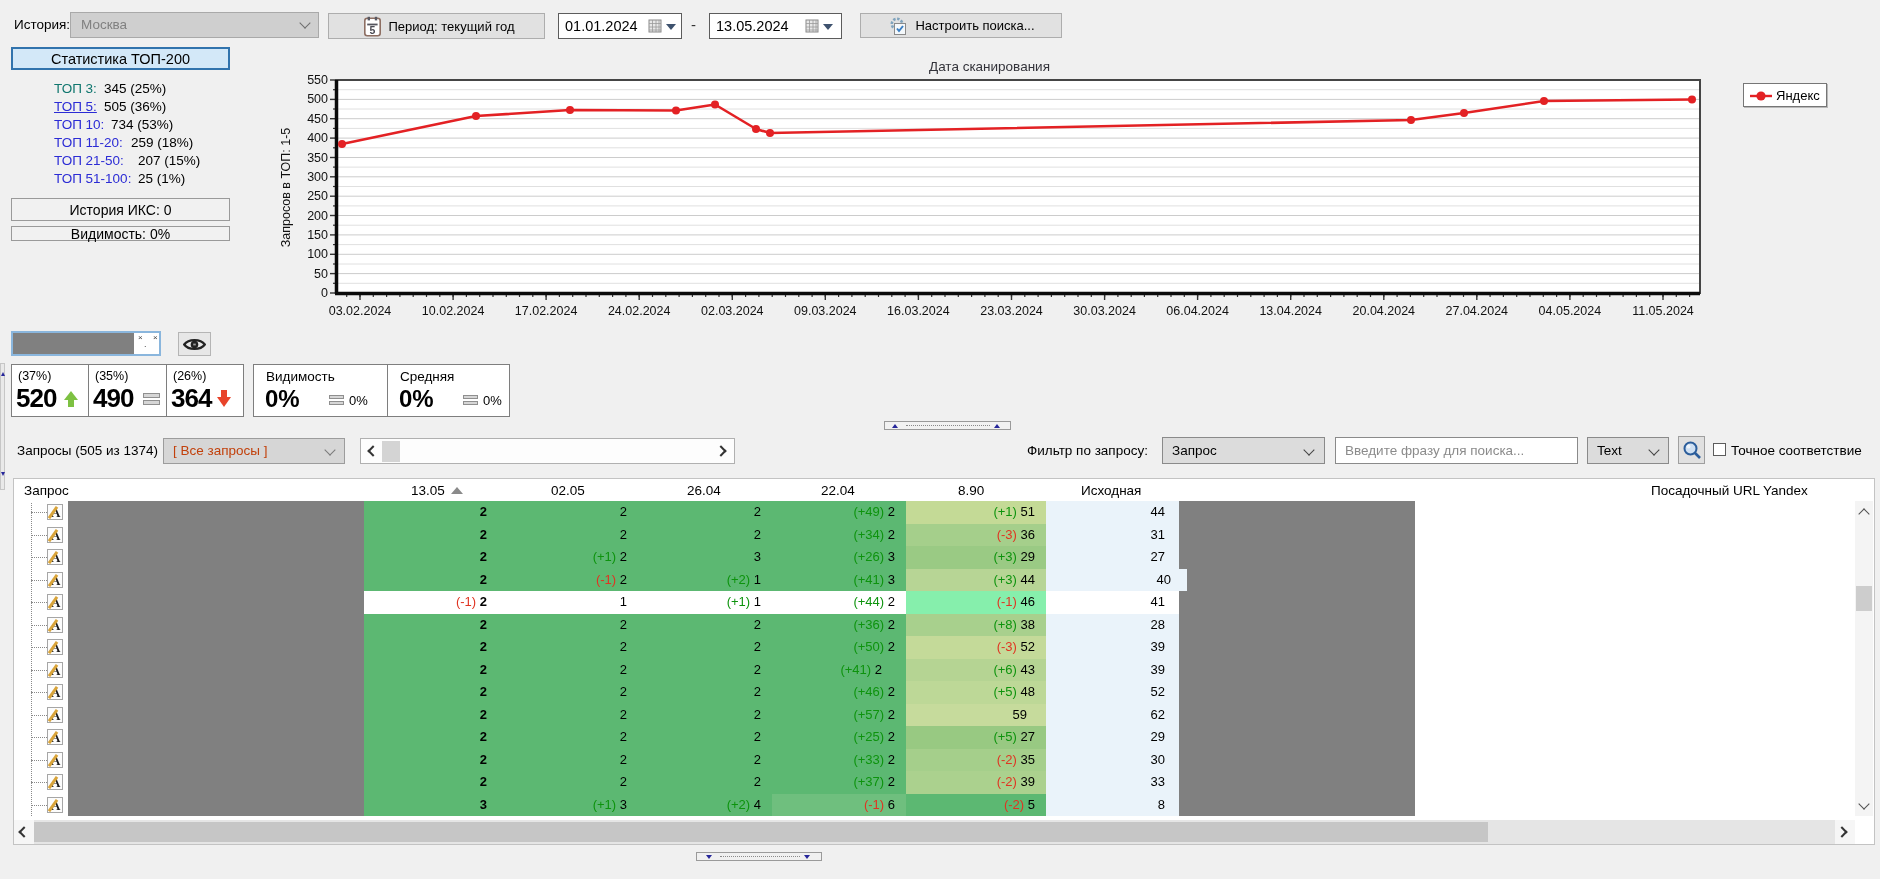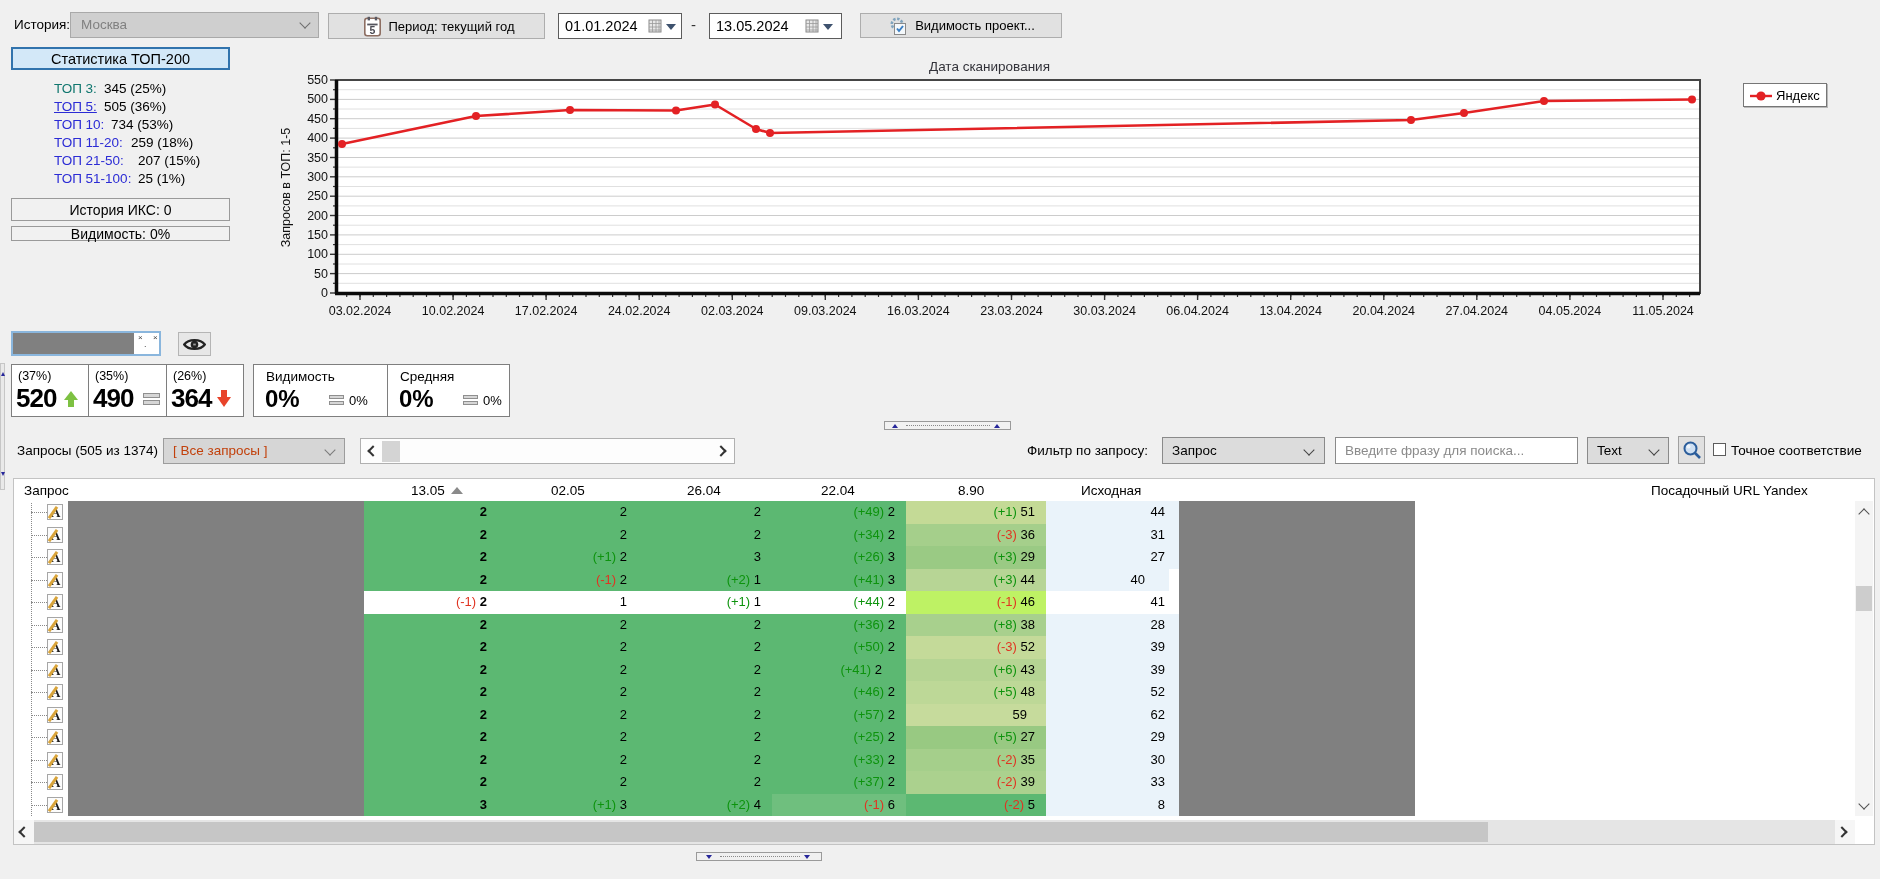--- a/index.html
+++ b/index.html
@@ -49,21 +49,21 @@
     <path d="M1 4.5 H13 M4.5 1 V13 M8 1 V13 M1 8 H13 M1 11 H13 M11 1 V13" stroke="#9a9a9a" stroke-width="0.8"></path>
   </svg>
   <div class="abs" style="left:113px;top:10px;width:0;height:0;border-left:5px solid transparent;border-right:5px solid transparent;border-top:6px solid #3e526e"></div>
 </div>
 <div class="btn" style="left:860px;top:13px;width:202px;height:25px">
   <svg width="20" height="20" style="position:absolute;left:27px;top:2px" viewBox="0 0 20 20">
     <circle cx="9" cy="8" r="5.2" fill="none" stroke="#7fa3bd" stroke-width="2.6" stroke-dasharray="2.4,1.6"></circle>
     <rect x="6.5" y="7.5" width="11" height="11" fill="#f4f8fb" stroke="#8a8a8a"></rect>
     <path d="M9 12.5 l2 2.5 l4 -5" fill="none" stroke="#3a7ec2" stroke-width="2"></path>
   </svg>
-  <span style="margin-left:28px">Видимость проект...</span>
+  <span style="margin-left:28px">Настроить поиска...</span>
 </div>
 
 <div class="abs" style="left:11px;top:47px;width:219px;height:23px;background:#d3e8f8;border:2px solid #3173ad;text-align:center;font-size:14.5px;line-height:20px">Статистика ТОП-200</div>
 <div style="position:absolute;left:54px;top:81px;color:#0f766e;font-size:13.5px">ТОП 3:</div>
 <div style="position:absolute;left:104px;top:81px;color:#000;font-size:13.5px">345 (25%)</div>
 <div style="position:absolute;left:54px;top:99px;color:#2b2bd5;text-decoration:underline;font-size:13.5px">ТОП 5:</div>
 <div style="position:absolute;left:104px;top:99px;color:#000;font-size:13.5px">505 (36%)</div>
 <div style="position:absolute;left:54px;top:117px;color:#2b2bd5;font-size:13.5px">ТОП 10:</div>
 <div style="position:absolute;left:111px;top:117px;color:#000;font-size:13.5px">734 (53%)</div>
 <div style="position:absolute;left:54px;top:135px;color:#2b2bd5;font-size:13.5px">ТОП 11-20:</div>
@@ -407,26 +407,26 @@
 <div class="cell" style="left:501px;top:546.0px;width:137px;height:22.50px;background:#5cb872;padding-right:11px"><i>(+1)</i> 2</div>
 <div class="cell" style="left:638px;top:546.0px;width:134px;height:22.50px;background:#5cb872;padding-right:11px">3</div>
 <div class="cell" style="left:772px;top:546.0px;width:134px;height:22.50px;background:#5cb872;padding-right:11px"><i>(+26)</i> 3</div>
 <div class="cell" style="left:906px;top:546.0px;width:140px;height:22.50px;background:#9aca84;padding-right:11px"><i>(+3)</i> 29</div>
 <div class="cell" style="left:1046px;top:546.0px;width:133px;height:22.50px;background:#eaf3fa;padding-right:14px">27</div>
 <div class="cell c1" style="left:364px;top:568.5px;width:137px;height:22.50px;background:#5cb872;padding-right:14px">2</div>
 <div class="cell" style="left:501px;top:568.5px;width:137px;height:22.50px;background:#5cb872;padding-right:11px"><b>(-1)</b> 2</div>
 <div class="cell" style="left:638px;top:568.5px;width:134px;height:22.50px;background:#5cb872;padding-right:11px"><i>(+2)</i> 1</div>
 <div class="cell" style="left:772px;top:568.5px;width:134px;height:22.50px;background:#5cb872;padding-right:11px"><i>(+41)</i> 3</div>
 <div class="cell" style="left:906px;top:568.5px;width:140px;height:22.50px;background:#b7d595;padding-right:11px"><i>(+3)</i> 44</div>
-<div class="cell" style="left:1046px;top:568.5px;width:123px;height:22.50px;background:#eaf3fa;padding-right:24px">40</div>
+<div class="cell" style="left:1046px;top:568.5px;width:141px;height:22.50px;background:#eaf3fa;padding-right:16px">40</div>
 <div class="cell c1" style="left:364px;top:591.0px;width:137px;height:22.50px;background:#fff;padding-right:14px"><b>(-1)</b> 2</div>
 <div class="cell" style="left:501px;top:591.0px;width:137px;height:22.50px;background:#fff;padding-right:11px">1</div>
 <div class="cell" style="left:638px;top:591.0px;width:134px;height:22.50px;background:#fff;padding-right:11px"><i>(+1)</i> 1</div>
 <div class="cell" style="left:772px;top:591.0px;width:134px;height:22.50px;background:#fff;padding-right:11px"><i>(+44)</i> 2</div>
-<div class="cell" style="left:906px;top:591.0px;width:140px;height:22.50px;background:#bef264;padding-right:11px"><b>(-1)</b> 46</div>
+<div class="cell" style="left:906px;top:591.0px;width:140px;height:22.50px;background:#86efac;padding-right:11px"><b>(-1)</b> 46</div>
 <div class="cell" style="left:1046px;top:591.0px;width:133px;height:22.50px;background:#fff;padding-right:14px">41</div>
 <div class="cell c1" style="left:364px;top:613.5px;width:137px;height:22.50px;background:#5cb872;padding-right:14px">2</div>
 <div class="cell" style="left:501px;top:613.5px;width:137px;height:22.50px;background:#5cb872;padding-right:11px">2</div>
 <div class="cell" style="left:638px;top:613.5px;width:134px;height:22.50px;background:#5cb872;padding-right:11px">2</div>
 <div class="cell" style="left:772px;top:613.5px;width:134px;height:22.50px;background:#5cb872;padding-right:11px"><i>(+36)</i> 2</div>
 <div class="cell" style="left:906px;top:613.5px;width:140px;height:22.50px;background:#a8d08d;padding-right:11px"><i>(+8)</i> 38</div>
 <div class="cell" style="left:1046px;top:613.5px;width:133px;height:22.50px;background:#eaf3fa;padding-right:14px">28</div>
 <div class="cell c1" style="left:364px;top:636.0px;width:137px;height:22.50px;background:#5cb872;padding-right:14px">2</div>
 <div class="cell" style="left:501px;top:636.0px;width:137px;height:22.50px;background:#5cb872;padding-right:11px">2</div>
 <div class="cell" style="left:638px;top:636.0px;width:134px;height:22.50px;background:#5cb872;padding-right:11px">2</div>

